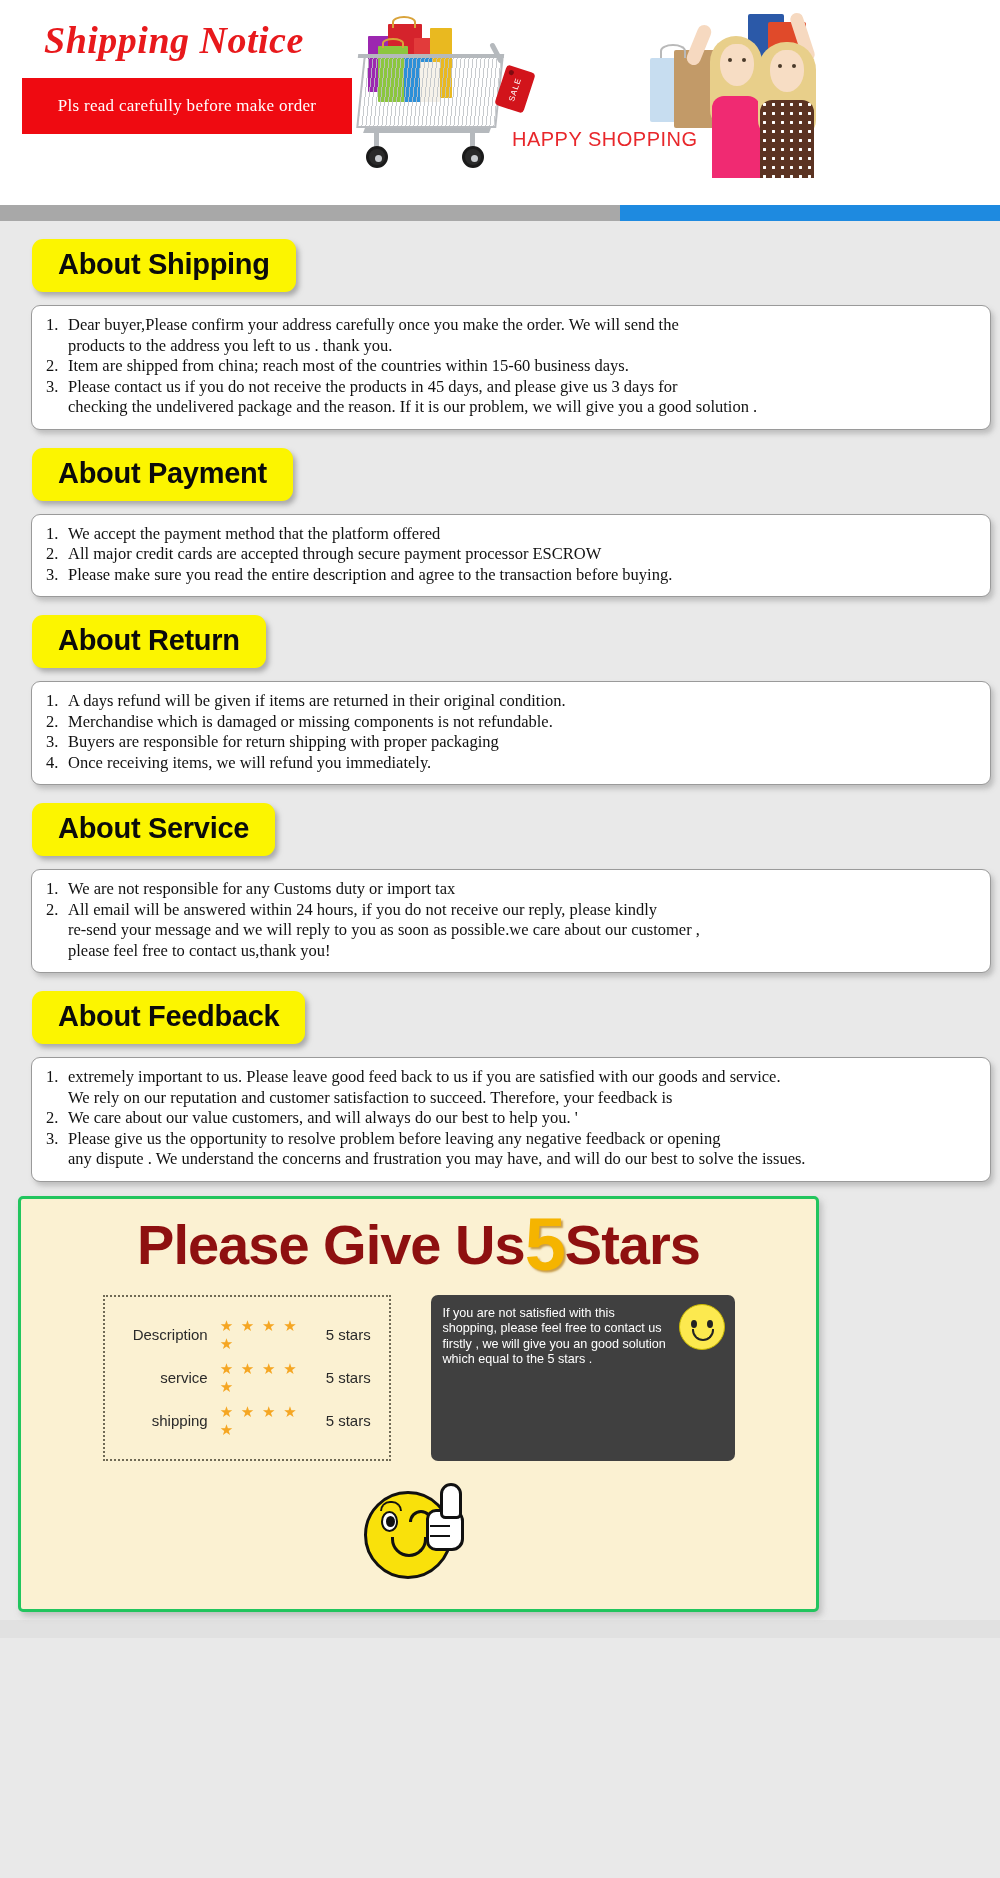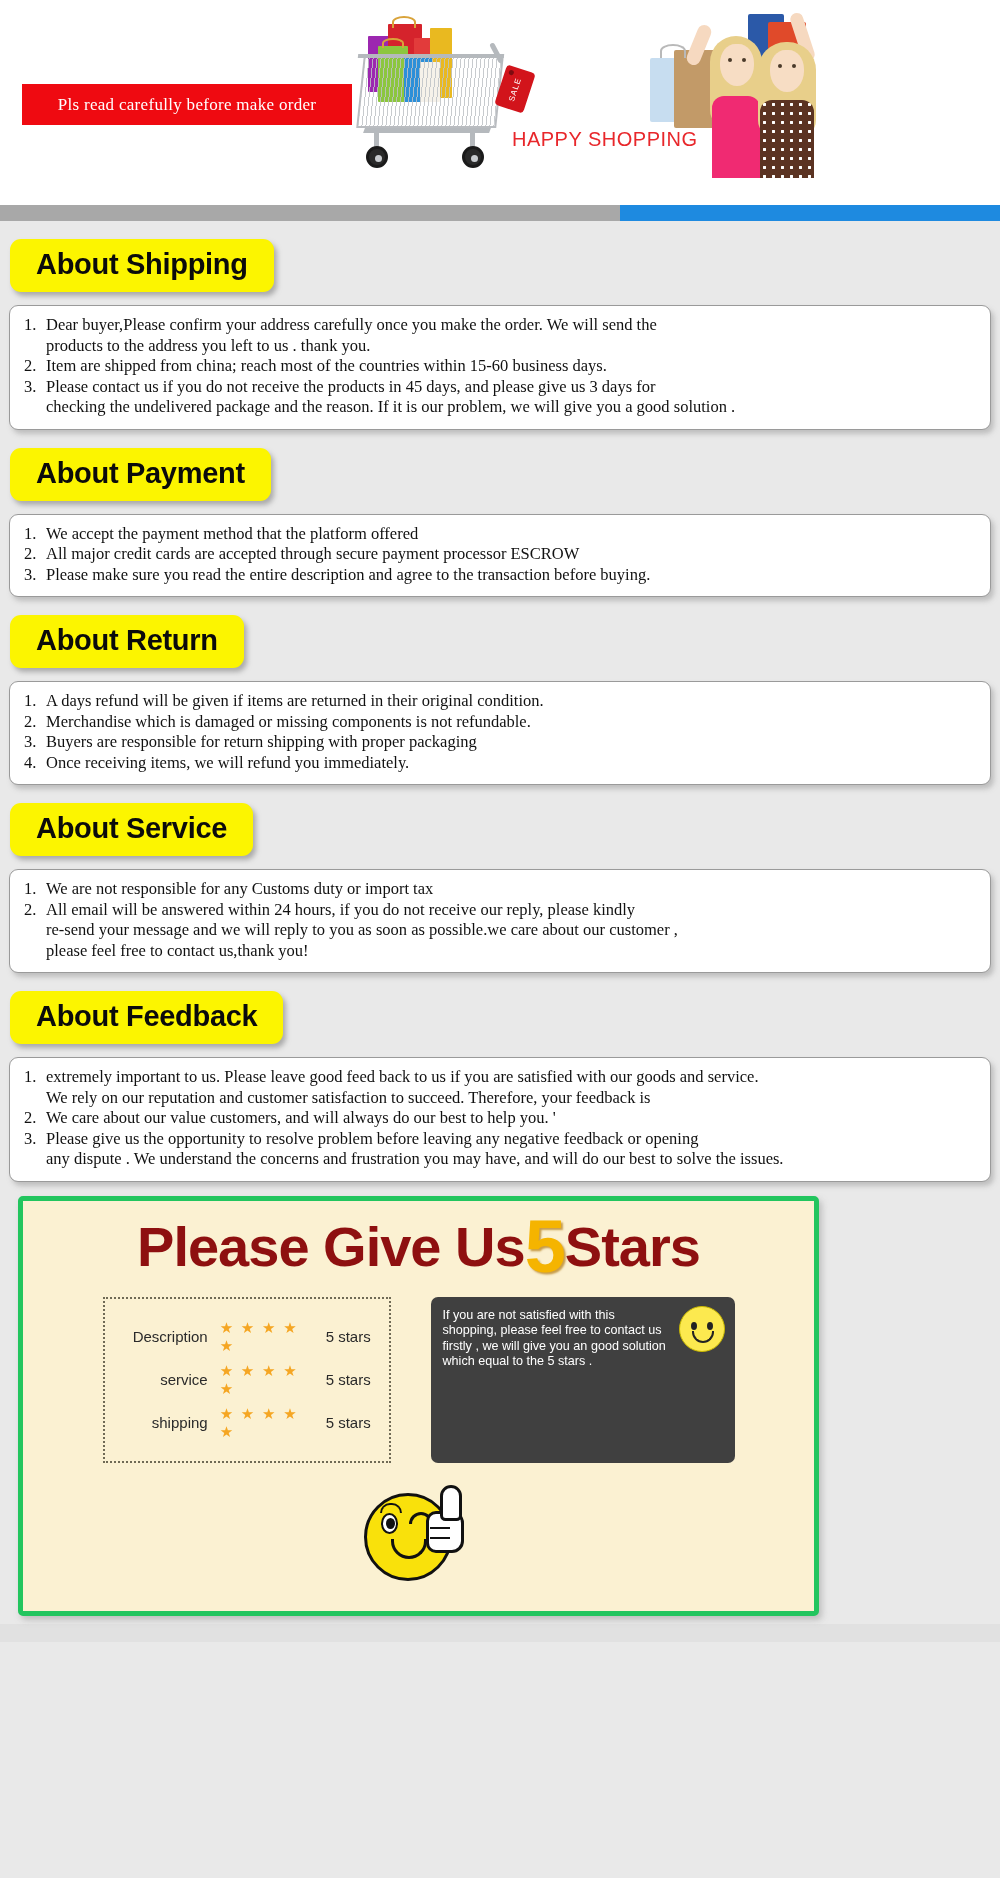--- a/index.html
+++ b/index.html
@@ -18,22 +18,22 @@
     background:#ffffff; overflow:hidden;
   }
   .hdr-title {
     position:absolute; left:44px; top:18px;
     font-family:"Liberation Serif", serif;
     font-style:italic; font-weight:bold;
     font-size:38px; color:#e8191c;
     letter-spacing:0.5px;
   }
   .hdr-band {
-    position:absolute; left:22px; top:84px;
-    width:330px; height:41px;
+    position:absolute; left:22px; top:78px;
+    width:330px; height:56px;
     background:#ef0a11;
     display:flex; align-items:center; justify-content:center;
   }
   .hdr-band-text {
     font-family:"Liberation Serif", serif;
     font-size:17px; color:#fff; letter-spacing:0.3px;
   }
   .happy-shopping {
     position:absolute; left:512px; top:128px;
     font-family:"Liberation Sans", sans-serif;
@@ -84,21 +84,21 @@
   .hair { background:#e8cf8a; position:absolute; }
   .m-face { position:absolute; border-radius:45% 45% 50% 50%; background:#f7ddc4; }
   .m-eye { position:absolute; width:4px; height:4px; border-radius:50%; background:#4a3a2a; }
 
   .divider { position:relative; width:1000px; height:16px; display:flex; }
   .divider .gray { background:#a8a8a8; height:16px; }
   .divider .blue { background:#1e8ae0; height:16px; flex:1; }
 
   
   .content { padding:0 0 0 0; }
-  .sec { position:relative; }
+  .sec { position:relative;padding-left:22px; }
   .sec-label {
     display:inline-block; background:#fcf500;
     border-radius:11px; padding:9px 26px 11px 26px;
     margin:18px 0 0 10px;
     font-family:"Liberation Sans", sans-serif;
     font-weight:bold; font-size:29px; color:#0b0b0b;
     box-shadow:3px 4px 5px rgba(120,120,120,0.55);
     letter-spacing:-0.3px;
   }
   .sec-box {
@@ -121,21 +121,21 @@
   .sec-box li .num {
     position:absolute; left:0; top:0;
   }
   .sec-box li .cont { display:block; }
 
   
   .stars-panel {
     margin:14px 9px 8px 18px;
     width:801px;
     background:#fbf1d2;
-    border:5px solid #22c55e;
+    border:3px solid #22c55e;
     border-radius:5px;
     box-shadow:3px 4px 6px rgba(150,150,150,0.5);
     padding:14px 0 22px 0;
     position:relative;
   }
   .give5 {
     text-align:center;
     font-family:"Liberation Sans", sans-serif;
     font-weight:bold;
     font-size:56px;
@@ -254,20 +254,21 @@
   }
   .bottom-strip { width:1000px; height:18px; background:#e1e1e1; }
 </style>
 </head>
 <body>
 
 <div class="page">
 
   <div class="header">
 
+    <div class="hdr-title">Shipping Notice</div>
 
     <div class="hdr-band">
       <span class="hdr-band-text">Pls read carefully before make order</span>
     </div>
 
     <div class="cart-art">
 
       <div class="bag" style="left:10px;  top:28px; width:26px; height:56px; background:#9c27b0;"></div>
       <div class="bag" style="left:30px;  top:16px; width:34px; height:74px; background:#d5232c;"></div>
       <div class="bag" style="left:20px;  top:38px; width:30px; height:56px; background:#8cc63e;"></div>

